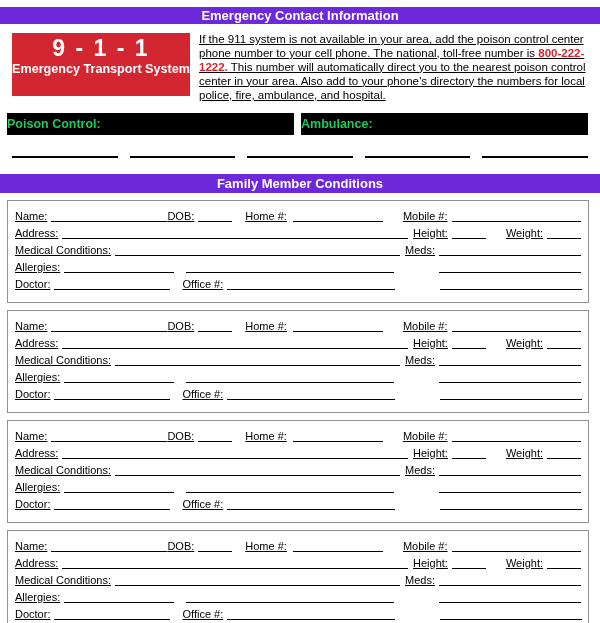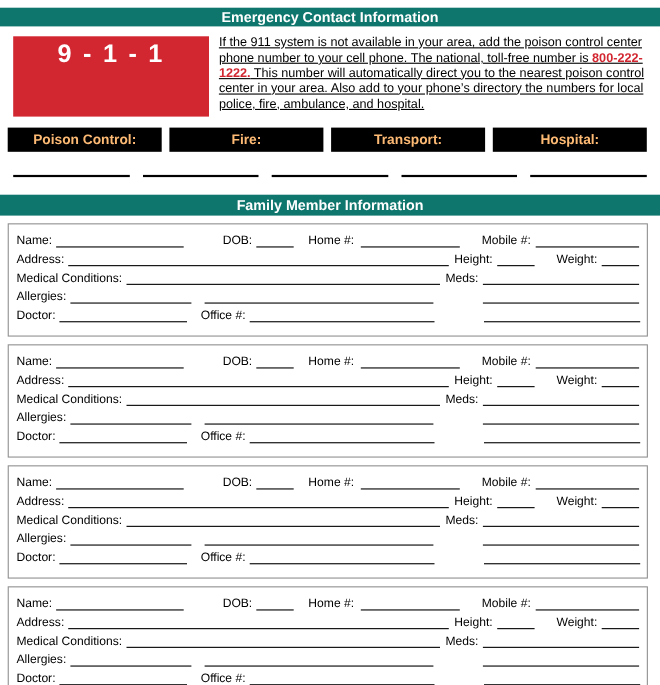--- a/index.html
+++ b/index.html
@@ -1,101 +1,100 @@
 <!DOCTYPE html>
 <html><head>
 <meta charset="utf-8">
 <style>
   html, body { margin:0; padding:0; background:#ffffff; }
   body {
     width:600px; height:623px; overflow:hidden; position:relative;
     font-family:"Liberation Sans", sans-serif; color:#000;
   }
   .bar {
-    background:#0f766e; color:#fff; font-weight:bold; text-align:center;
+    background:#6d28d9; color:#fff; font-weight:bold; text-align:center;
   }
   #topbar   { margin-top:7px;  height:17px; line-height:17px; font-size:13px; }
   #familybar{ margin-top:16px; height:19px; line-height:19px; font-size:13px; }
 
   .intro { display:flex; margin:9px 12px 0 12px; }
   .box911 {
-    flex:none; width:178px; height:73px; box-sizing:border-box;
+    flex:none; width:178px; height:63px; box-sizing:border-box;
     background:#d22630; color:#fff; font-weight:bold; text-align:center;
     padding-top:2px;
   }
   .box911 .num     { font-size:23px; line-height:27px; letter-spacing:2px; }
   .box911 .words   { font-size:11.5px; line-height:13px; }
   .box911 .caption { font-size:12.6px; line-height:15px; white-space:nowrap; }
   .intro-text {
     flex:1; margin-left:9px; font-size:11.5px; line-height:13.9px; color:#000;text-decoration:underline;
   }
   .red-bold { color:#d22630; font-weight:bold; }
 
   .contact-row { display:flex; gap:7px; margin:10px 12px 0 7px; }
   .contact-box {
-    flex:1; height:22px; line-height:22px; background:#000; color:#fdba74;
-    font-weight:bold; font-size:12.5px; text-align:center; white-space:nowrap;
+    flex:1; height:22px; line-height:22px; background:#000; color:#22c55e;
+    font-weight:bold; font-size:12.5px; text-align:left; white-space:nowrap;
   }
   .contact-lines { display:flex; gap:7px; margin:21px 12px 0 7px; }
   .cline { flex:1; height:0; border-bottom:2px solid #000; margin-left:5px; }
 
   #family-list { }
   .member-box {
     box-sizing:border-box; height:103px; margin:7px 11px 0 7px;
-    border:1px solid #909090; padding:7px 7px 0 7px;
+    border:1px solid #909090; padding:7px 7px 0 7px;text-decoration:underline;
   }
   .frow {
     display:flex; height:17px; line-height:17px; font-size:11px;
     white-space:nowrap; align-items:stretch;
   }
   .lbl { flex:none; }
   .ln {
     display:block; flex:none; height:0; align-self:flex-end;
     border-bottom:1px solid #000; margin-bottom:3px; margin-left:4px;
   }
   .grow { flex:1; }
   .w34 { width:34px; } .w90 { width:90px; } .w110 { width:110px; }
   .w116{ width:116px;} .w142{ width:142px;} .w168{ width:168px; }
   .ml5 { margin-left:5px; }  .ml6 { margin-left:6px; }  .ml12{ margin-left:12px; }
-  .ml17{ margin-left:20px; } .ml27{ margin-left:13px; } .ml35{ margin-left:35px; }
+  .ml17{ margin-left:20px; } .ml27{ margin-left:13px; } .ml35{ }
   .ml45{ margin-left:45px; }
 </style>
 </head>
 <body>
 
 <div class="bar" id="topbar">
   <span>Emergency Contact Information</span>
 </div>
 
 <div class="intro">
   <div class="box911">
     <div class="num">9 - 1 - 1</div>
+    <div class="caption">Emergency Transport System</div>
   </div>
   <div class="intro-text">
     <span>If the 911 system is not available in your area, add the poison control center phone number to your cell phone. The national, toll-free number is </span><span class="red-bold">800-222-1222.</span><span> This number will automatically direct you to the nearest poison control center in your area. Also add to your phone’s directory the numbers for local police, fire, ambulance, and hospital.</span>
   </div>
 </div>
 
 <div class="contact-row">
   <div class="contact-box">Poison Control:</div>
-  <div class="contact-box">Fire:</div>
-  <div class="contact-box">Transport:</div>
-  <div class="contact-box">Hospital:</div>
+  <div class="contact-box">Ambulance:</div>
 </div>
 
 <div class="contact-lines">
   <div class="cline"></div>
   <div class="cline"></div>
   <div class="cline"></div>
   <div class="cline"></div>
   <div class="cline"></div>
 </div>
 
 <div class="bar" id="familybar">
-  <span>Family Member Information</span>
+  <span>Family Member Conditions</span>
 </div>
 
 <div id="family-list">
   <div class="member-box">
 
     <div class="frow">
       <span class="lbl">Name:</span>
       <span class="ln w116"></span>
       <span class="lbl ml35">DOB:</span>
       <span class="ln w34"></span>

